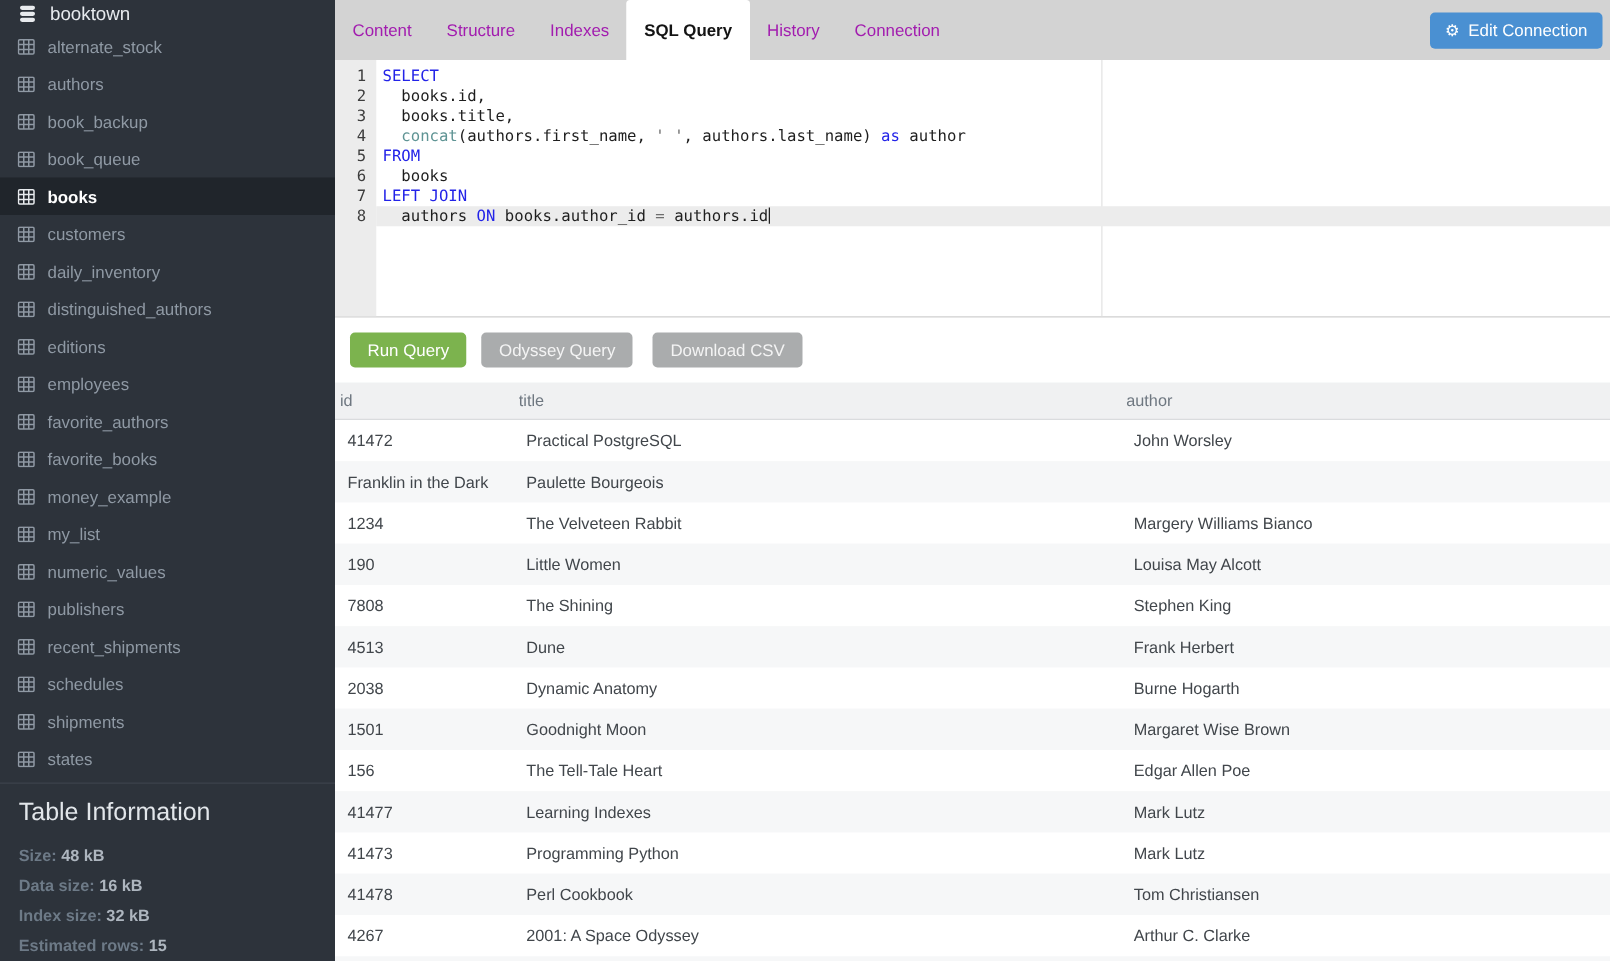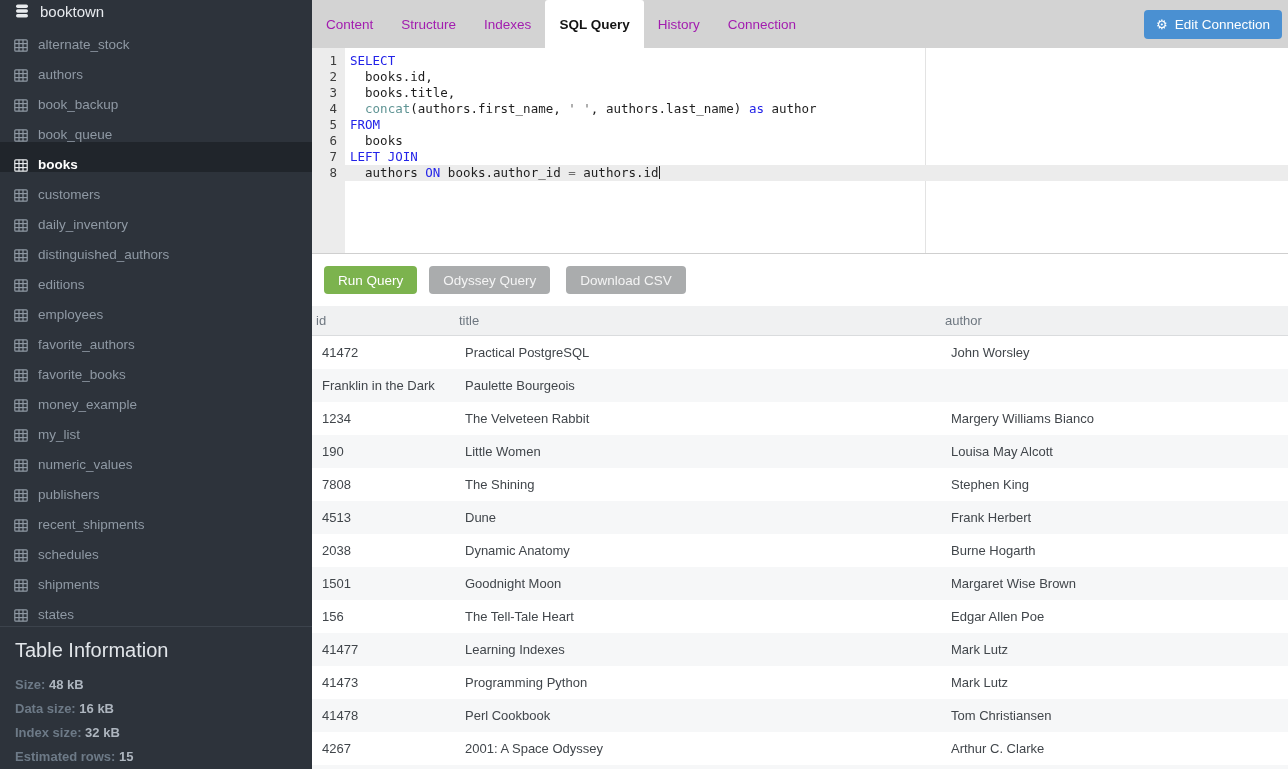--- a/index.html
+++ b/index.html
@@ -1,25 +1,25 @@
 <!DOCTYPE html>
 <html><head>
 <meta charset="utf-8">
 <style>
   * { margin:0; padding:0; box-sizing:border-box; }
   html,body { width:1288px; height:769px; overflow:hidden; }
   body { font-family:"Liberation Sans", sans-serif; background:#fff; }
   .app { display:flex; width:1288px; height:769px; }
 
   
-  .sidebar { width:312px; height:769px; background:#2d333b; flex:none; display:flex; flex-direction:column; overflow:hidden; }
+  .sidebar { width:268px; height:769px; background:#2d333b; flex:none; display:flex; flex-direction:column; overflow:hidden; }
   .db-header { height:34px; display:flex; align-items:center; padding-left:14px; color:#e7eaee; font-size:15px; }
   .db-header .ic { margin-right:10px; display:flex; }
   .table-list { flex:none; }
-  .side-item { height:30px; display:flex; align-items:flex-end; padding-left:14px; color:#8f99a4; font-size:13.5px; cursor:pointer; }
+  .side-item { height:30px; display:flex; align-items:center; padding-left:14px; color:#8f99a4; font-size:13.5px; cursor:pointer; }
   .side-item .ic { margin-right:10px; display:flex; }
   .side-item.selected { background:#20252b; color:#ffffff; font-weight:bold; }
   .side-item.selected .ic svg * { stroke:#e8ebee; }
   .table-info { border-top:1px solid #3c434c; margin-top:4px; padding:12px 15px 0 15px; }
   .table-info h3 { color:#e2e6ea; font-size:20px; font-weight:normal; margin-bottom:11px; }
   .info-row { font-size:13px; line-height:24px; color:#6d7a87; white-space:nowrap;font-weight:bold; }
   .info-row .val { color:#aeb6bf; }
 
   
   .main { flex:1; display:flex; flex-direction:column; height:769px; min-width:0; }

